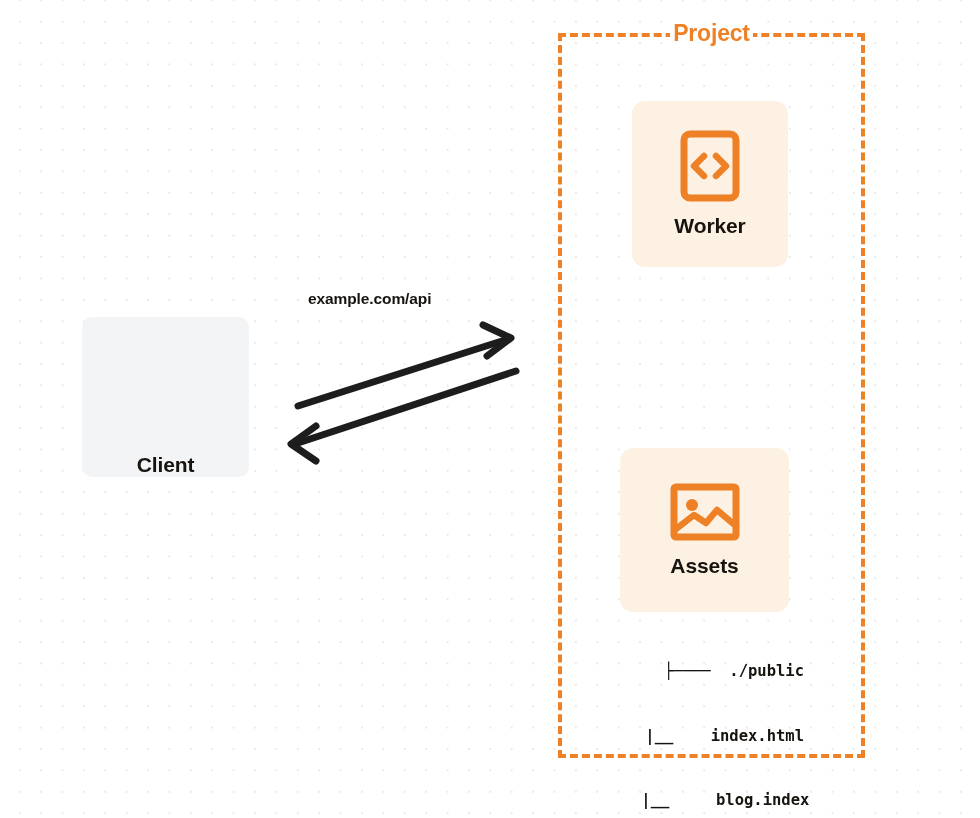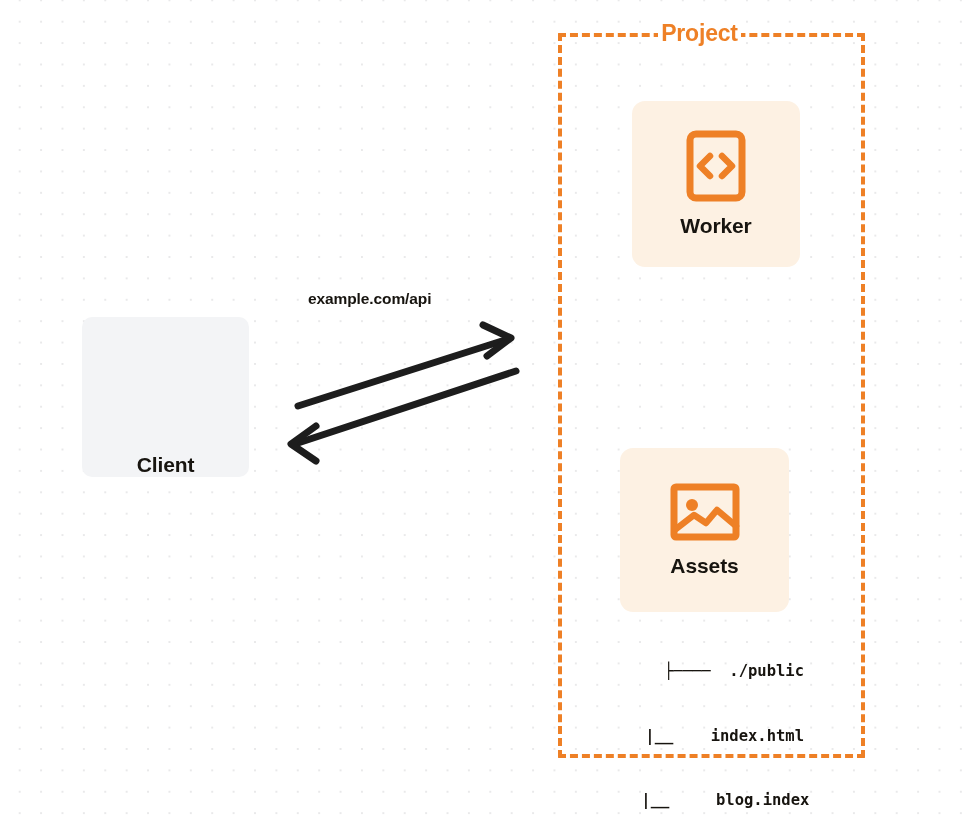--- a/index.html
+++ b/index.html
@@ -49,21 +49,21 @@
     left: 558px;
     top: 33px;
     width: 307px;
     height: 725px;
     border: 4px dashed #ee8026;
     box-sizing: border-box;
     border-radius: 1px;
   }
   #project-title {
     position: absolute;
-    left: 546px;
+    left: 558px;
     top: 18px;
     width: 307px;
     text-align: center;
     font-size: 23px;
     font-weight: 700;
     color: #ee8026;
     letter-spacing: -0.2px;
     line-height: 30px;
   }
   #project-title .title-text {
@@ -77,21 +77,21 @@
     background: #fdf1e3;
     border-radius: 13px;
     display: flex;
     flex-direction: column;
     align-items: center;
     justify-content: center;
   }
   #worker-card {
     left: 632px;
     top: 101px;
-    width: 168px;
+    width: 156px;
     height: 166px;
   }
   #assets-card {
     left: 620px;
     top: 448px;
     width: 169px;
     height: 164px;
   }
   .card-icon {
     line-height: 0;

